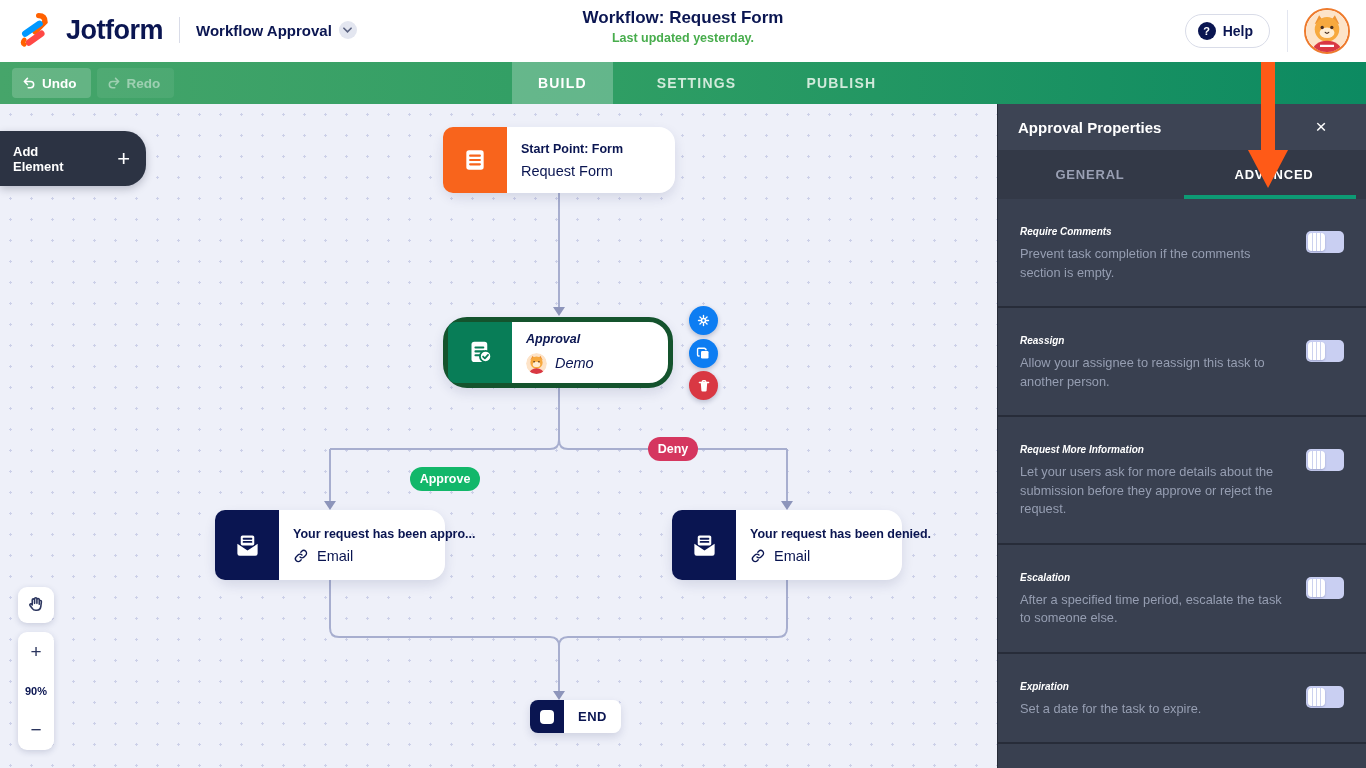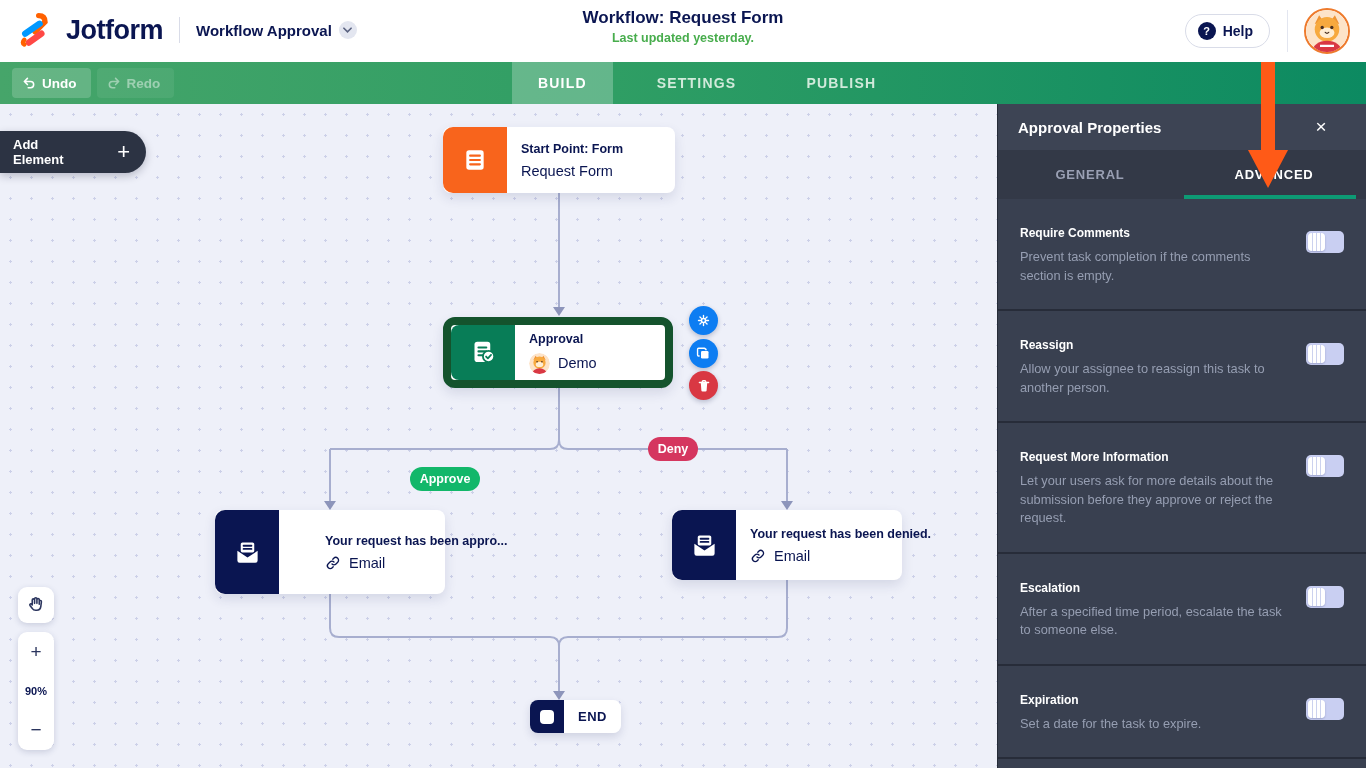--- a/index.html
+++ b/index.html
@@ -40,33 +40,33 @@
   .mode-tab { height:42px; padding:0 26px; display:flex; align-items:center; font-size:14px; font-weight:bold;
               letter-spacing:1.2px; color:rgba(238,248,240,.85); cursor:pointer; }
   .mode-tab.active { background:rgba(255,255,255,.25); color:#fff; }
   .mode-tab + .mode-tab { margin-left:18px; }
 
   
   .canvas { position:absolute; left:0; top:104px; width:997px; height:664px; background:#eef0f9;
             background-image:radial-gradient(#ccd0e8 1px, transparent 1.4px); background-size:21px 21px; }
   .connectors { position:absolute; left:0; top:104px; width:997px; height:664px; pointer-events:none; }
 
-  .add-element { position:absolute; left:0; top:131px; width:146px; height:42px; background:#2c3343;
+  .add-element { position:absolute; left:0; top:131px; width:146px; height:55px; background:#2c3343;
                  border-radius:0 21px 21px 0; display:flex; align-items:center; justify-content:space-between;
                  padding:0 16px 0 13px; cursor:pointer; box-shadow:0 3px 8px rgba(20,25,50,.25);gap:44px; }
   .add-element-label { color:#fff; font-size:13px; font-weight:bold; }
   .add-plus { color:#fff; font-size:22px; font-weight:300; line-height:1; }
 
-  .node { position:absolute; background:#fff; border-radius:8px; display:flex;
+  .node { position:absolute; background:#fff; border-radius:16px; display:flex;
           box-shadow:0 5px 12px rgba(40,50,100,.13); cursor:pointer; }
   .node-icon { width:64px; flex-shrink:0; border-radius:10px 0 0 10px; display:flex; align-items:center; justify-content:center; }
   .node-body { display:flex; flex-direction:column; justify-content:center; gap:7px; padding:10px 14px; min-width:0; }
   .node-title { font-size:12.5px; font-weight:bold; color:#0a1551; white-space:nowrap; }
   .node-sub { font-size:14.5px; color:#0a1551; display:flex; align-items:center; gap:8px; }
-  .node.selected { border:8px solid #14532d; border-radius:12px; }
+  .node.selected { border:5px solid #14532d; border-radius:24px;font-style:italic; }
   .node.selected .node-icon { border-radius:8px 0 0 8px; }
   .mini-avatar { width:21px; height:21px; border-radius:50%; overflow:hidden; flex-shrink:0; }
   .mini-avatar svg { width:100%; height:100%; display:block; }
 
   .action-btn { position:absolute; width:29px; height:29px; border-radius:50%; display:flex; align-items:center;
                 justify-content:center; cursor:pointer; box-shadow:0 2px 5px rgba(20,30,80,.25); }
   .action-blue { background:#0d7df2; }
   .action-red { background:#d93843; }
 
   .branch-pill { position:absolute; height:24px; border-radius:12px; color:#fff; font-size:12.5px; font-weight:bold;
@@ -97,21 +97,21 @@
                   padding:0 34px 0 20px; }
   .panel-title { color:#fff; font-size:15px; font-weight:bold; }
   .panel-close { width:22px; height:22px; display:flex; align-items:center; justify-content:center;
                  color:#fff; font-size:19px; cursor:pointer; }
   .panel-tabs { height:49px; background:#333947; display:flex; }
   .ptab { position:relative; width:50%; display:flex; align-items:center; justify-content:center;
           font-size:13px; font-weight:bold; letter-spacing:.8px; color:#9aa0b4; cursor:pointer; }
   .ptab.active { color:#fff; }
   .ptab.active::after { content:""; position:absolute; left:2px; right:10px; bottom:0; height:4px; background:#0d9a74; }
   .pitem { position:relative; padding:27px 80px 24px 22px; border-bottom:2px solid #272c39; }
-  .pitem-title { color:#fff; font-size:12px; font-weight:bold; margin-bottom:8px; }
+  .pitem-title { color:#fff; font-size:10px; font-weight:bold; margin-bottom:8px;font-style:italic; }
   .pitem-desc { color:#969eb2; font-size:12.8px; line-height:1.45; max-width:278px; }
   .toggle { position:absolute; right:22px; top:32px; width:38px; height:22px; background:#c9cff2; border-radius:5px; cursor:pointer; }
   .toggle::before { content:""; position:absolute; left:2px; top:2px; width:17px; height:18px; border-radius:4px;
      background:linear-gradient(90deg,#fff 0 4px,#ccd2ee 4px 5px,#fff 5px 8px,#ccd2ee 8px 9px,#fff 9px 12px,#ccd2ee 12px 13px,#fff 13px);
      box-shadow:0 1px 2px rgba(30,40,90,.25); }
 
   .tutorial-arrow { position:absolute; left:1248px; top:62px; width:40px; height:126px; z-index:60; pointer-events:none; }
 </style>
 </head>
 <body>
@@ -267,21 +267,21 @@
     <svg width="14" height="14" viewBox="0 0 24 24">
       <path d="M4 6 h16" stroke="#fff" stroke-width="2.2" stroke-linecap="round"></path>
       <path d="M9 6 V4.5 a1.5 1.5 0 0 1 1.5 -1.5 h3 a1.5 1.5 0 0 1 1.5 1.5 V6" fill="none" stroke="#fff" stroke-width="2.2"></path>
       <path d="M6.5 6.5 l1 13 a2 2 0 0 0 2 1.8 h5 a2 2 0 0 0 2 -1.8 l1 -13 Z" fill="#fff"></path>
     </svg>
   </div>
 
   <div class="branch-pill pill-approve">Approve</div>
   <div class="branch-pill pill-deny">Deny</div>
 
-  <div class="node" style="left:215px; top:510px; width:230px; height:84px;gap:32px;">
+  <div class="node" style="left:215px; top:510px; width:230px; height:70px;">
     <div class="node-icon" style="background:#0a1551;">
       <svg width="27" height="27" viewBox="0 0 24 24">
         <rect x="6" y="3" width="12" height="9" rx="1.5" fill="#fff"></rect>
         <path d="M8.5 6 h7 M8.5 8.8 h7" stroke="#0a1551" stroke-width="1.6" stroke-linecap="round"></path>
         <path d="M3 10.5 L12 16.5 L21 10.5 L21 19 a2 2 0 0 1 -2 2 L5 21 a2 2 0 0 1 -2 -2 Z" fill="#fff"></path>
       </svg>
     </div>
     <div class="node-body">
       <div class="node-title">Your request has been appro...</div>
       <div class="node-sub">

